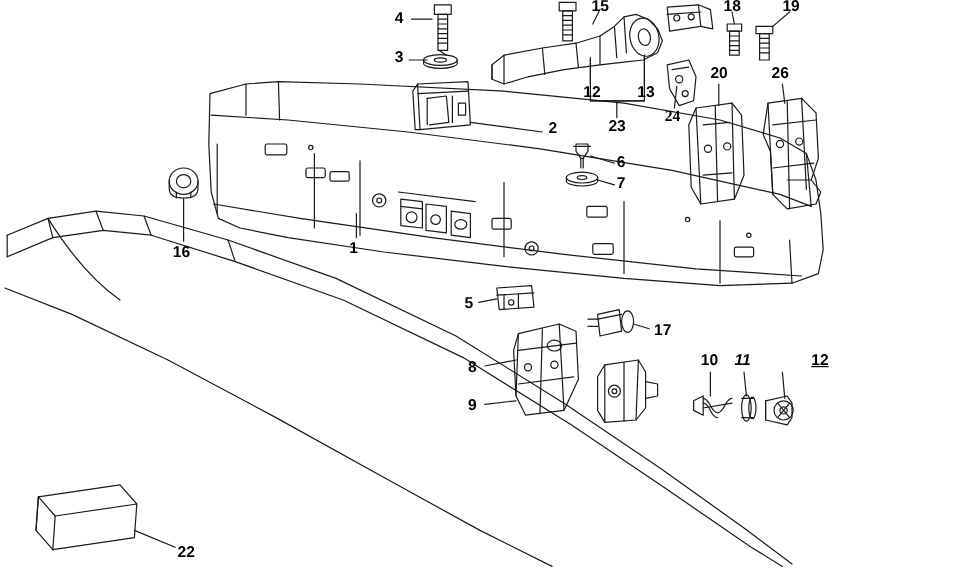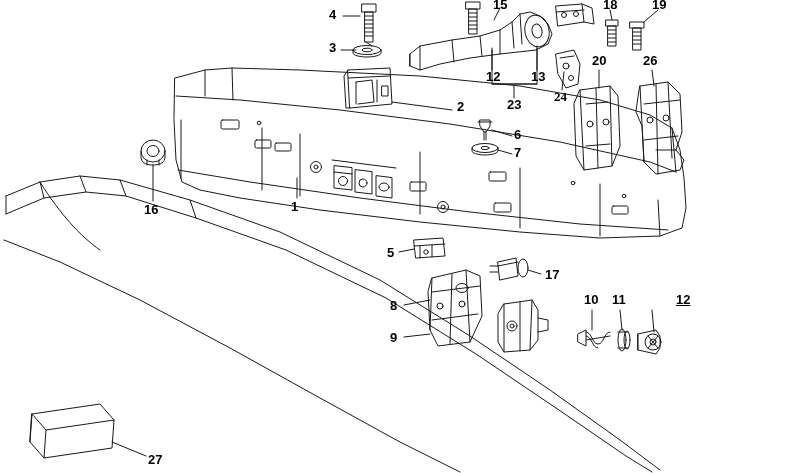--- a/index.html
+++ b/index.html
@@ -304,28 +304,28 @@
   <div class="callout" style="left:291px; top:200px;">1</div>
   <div class="callout" style="left:457px; top:100px;">2</div>
   <div class="callout" style="left:329px; top:41px;">3</div>
   <div class="callout" style="left:329px; top:8px;">4</div>
   <div class="callout" style="left:387px; top:246px;">5</div>
   <div class="callout" style="left:514px; top:128px;">6</div>
   <div class="callout" style="left:514px; top:146px;">7</div>
   <div class="callout" style="left:390px; top:299px;">8</div>
   <div class="callout" style="left:390px; top:331px;">9</div>
   <div class="callout" style="left:584px; top:293px;text-align:center;">10</div>
-  <div class="callout" style="left:612px; top:293px;">11</div>
+  <div class="callout" style="left:612px; top:293px;font-style:italic;">11</div>
   <div class="callout" style="left:676px; top:293px;text-decoration:underline;">12</div>
   <div class="callout" style="left:531px; top:70px;">13</div>
   <div class="callout" style="left:486px; top:70px;">12</div>
   <div class="callout" style="left:493px; top:-2px;">15</div>
   <div class="callout" style="left:144px; top:203px;">16</div>
   <div class="callout" style="left:545px; top:268px;text-align:right;">17</div>
   <div class="callout" style="left:603px; top:-2px;">18</div>
   <div class="callout" style="left:652px; top:-2px;">19</div>
   <div class="callout" style="left:592px; top:54px;text-align:center;">20</div>
   <div class="callout" style="left:643px; top:54px;">26</div>
-  <div class="callout" style="left:148px; top:453px;">27</div>
+  <div class="callout" style="left:148px; top:453px;">22</div>
   <div class="callout" style="left:507px; top:98px;text-align:right;">23</div>
   <div class="callout" style="left:554px; top:90px;font-family:Liberation Serif, serif;">24</div>
 
 </div>
 
 </body></html>

